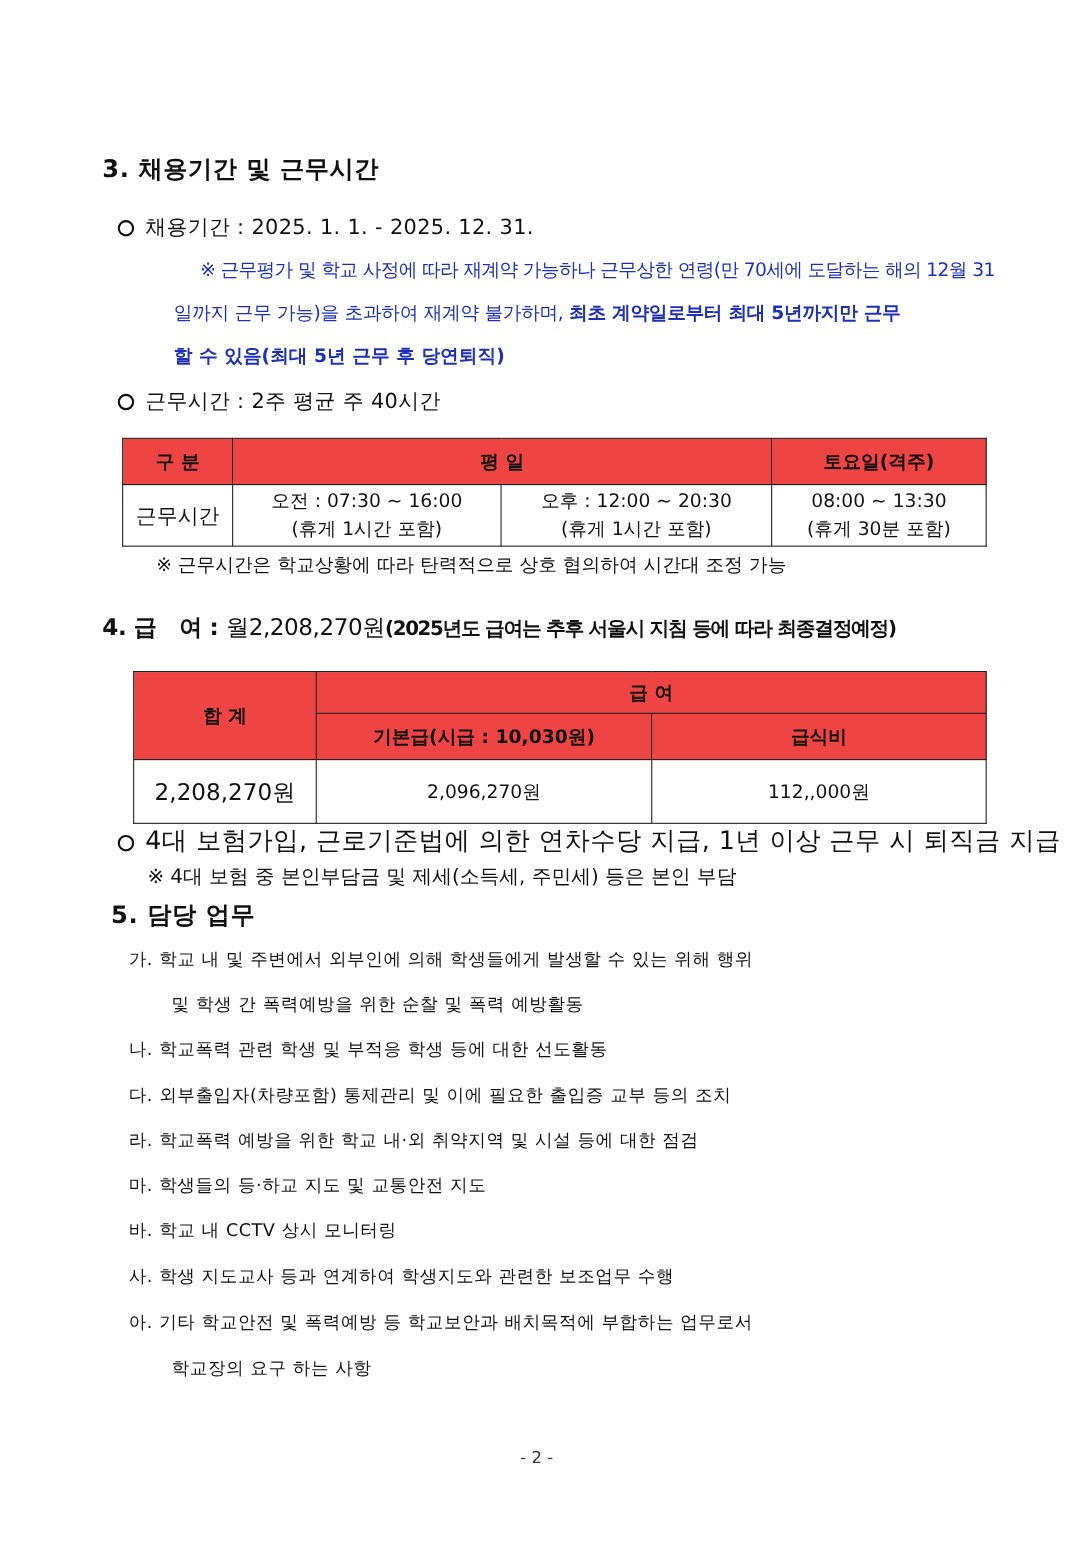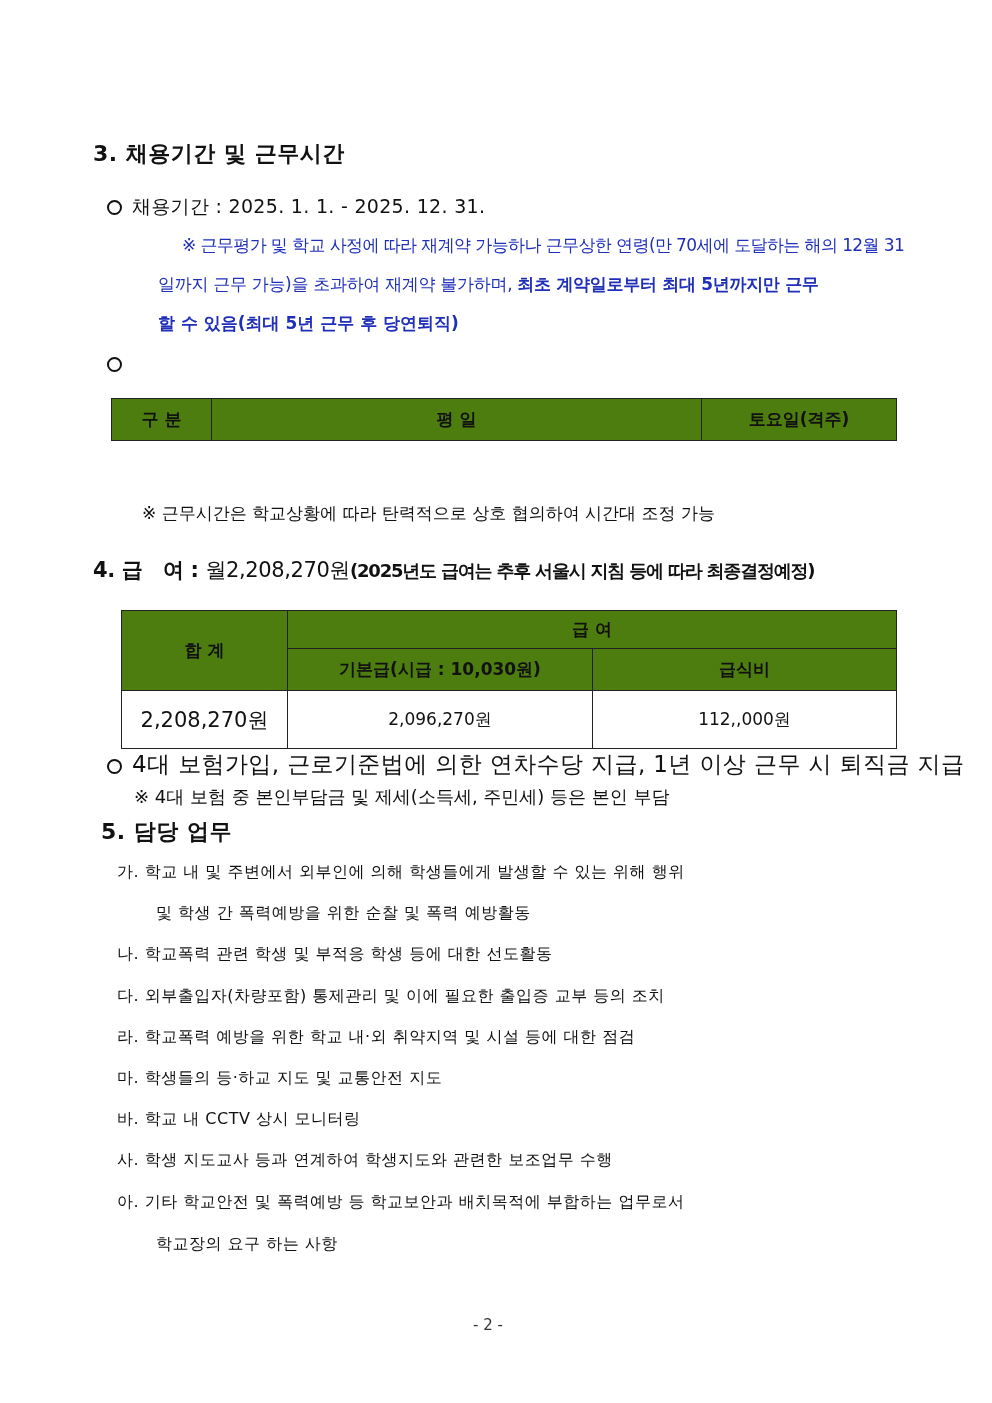--- a/index.html
+++ b/index.html
@@ -16,21 +16,21 @@
   .blue b { font-weight: bold; }
   .circle {
     display: inline-block; width: 15px; height: 15px; border: 2px solid #111;
     border-radius: 50%; vertical-align: -2px; margin-right: 10px; box-sizing: border-box;
   }
   table { border-collapse: collapse; position: absolute; table-layout: fixed; }
   td, th {
     border: 1px solid #222; text-align: center; vertical-align: middle; padding: 0;
     font-weight: normal;
   }
-  th { background: #4d7c0f; font-weight: bold; }
+  th { background: #ef4444; font-weight: bold; }
   .t1 td, .t1 th { font-size: 17px; }
   .t1 .sub { display: block; font-size: 17px; line-height: 25px; }
   .t2 td, .t2 th { font-size: 17px; }
   .t2 .total { font-size: 21px; }
   .indent-row { font-size: 16px; letter-spacing: 0.5px; }
   .page-num { font-size: 15px; color: #333; }
 </style>
 </head>
 <body>
 
@@ -42,35 +42,50 @@
 
 <div class="abs note blue" style="left:134px; top:234px; letter-spacing:-0.6px;margin-left:48px;">※ 근무평가 및 학교 사정에 따라 재계약 가능하나 근무상한 연령(만 70세에 도달하는 해의 12월 31</div>
 <div class="abs note blue" style="left:158px; top:273px; letter-spacing:-0.3px;">
   <span>일까지 근무 가능)을 초과하여 재계약 불가하며, </span><b>최초 계약일로부터 최대 5년까지만 근무</b>
 </div>
 <div class="abs note blue" style="left:158px; top:312px;">
   <b>할 수 있음(최대 5년 근무 후 당연퇴직)</b>
 </div>
 
 <div class="abs line" style="left:107px; top:352px;">
-  <span class="circle"></span>
+  <span class="circle"></span><span>근무시간 : 2주 평균 주 40시간</span>
 </div>
 
 <table class="t1" style="left:111px; top:398px; width:785px;">
   <colgroup>
       <col style="width:100px">
       <col style="width:244px">
       <col style="width:246px">
       <col style="width:195px">
     </colgroup>
   <tbody>
       <tr style="height:42px;">
     <th>구 분</th>
     <th colspan="2">평 일</th>
     <th>토요일(격주)</th>
+  </tr>
+  <tr style="height:56px;">
+    <td style="font-size:19px;">근무시간</td>
+    <td>
+      <span class="sub">오전 : 07:30 ~ 16:00</span>
+      <span class="sub">(휴게 1시간 포함)</span>
+    </td>
+    <td>
+      <span class="sub">오후 : 12:00 ~ 20:30</span>
+      <span class="sub">(휴게 1시간 포함)</span>
+    </td>
+    <td>
+      <span class="sub">08:00 ~ 13:30</span>
+      <span class="sub">(휴게 30분 포함)</span>
+    </td>
   </tr>
 </tbody>
   </table>
 
 <div class="abs note" style="left:142px; top:502px;">※ 근무시간은 학교상황에 따라 탄력적으로 상호 협의하여 시간대 조정 가능</div>
 
 <div class="abs" style="left:93px; top:556px; font-size:21px; letter-spacing:-0.4px;">
   <b style="white-space:pre;">4. 급   여 : </b><b style="font-weight:normal;">월2,208,270원</b><b style="font-size:18px; letter-spacing:-1.2px;">(2025년도 급여는 추후 서울시 지침 등에 따라 최종결정예정)</b>
 </div>
 

